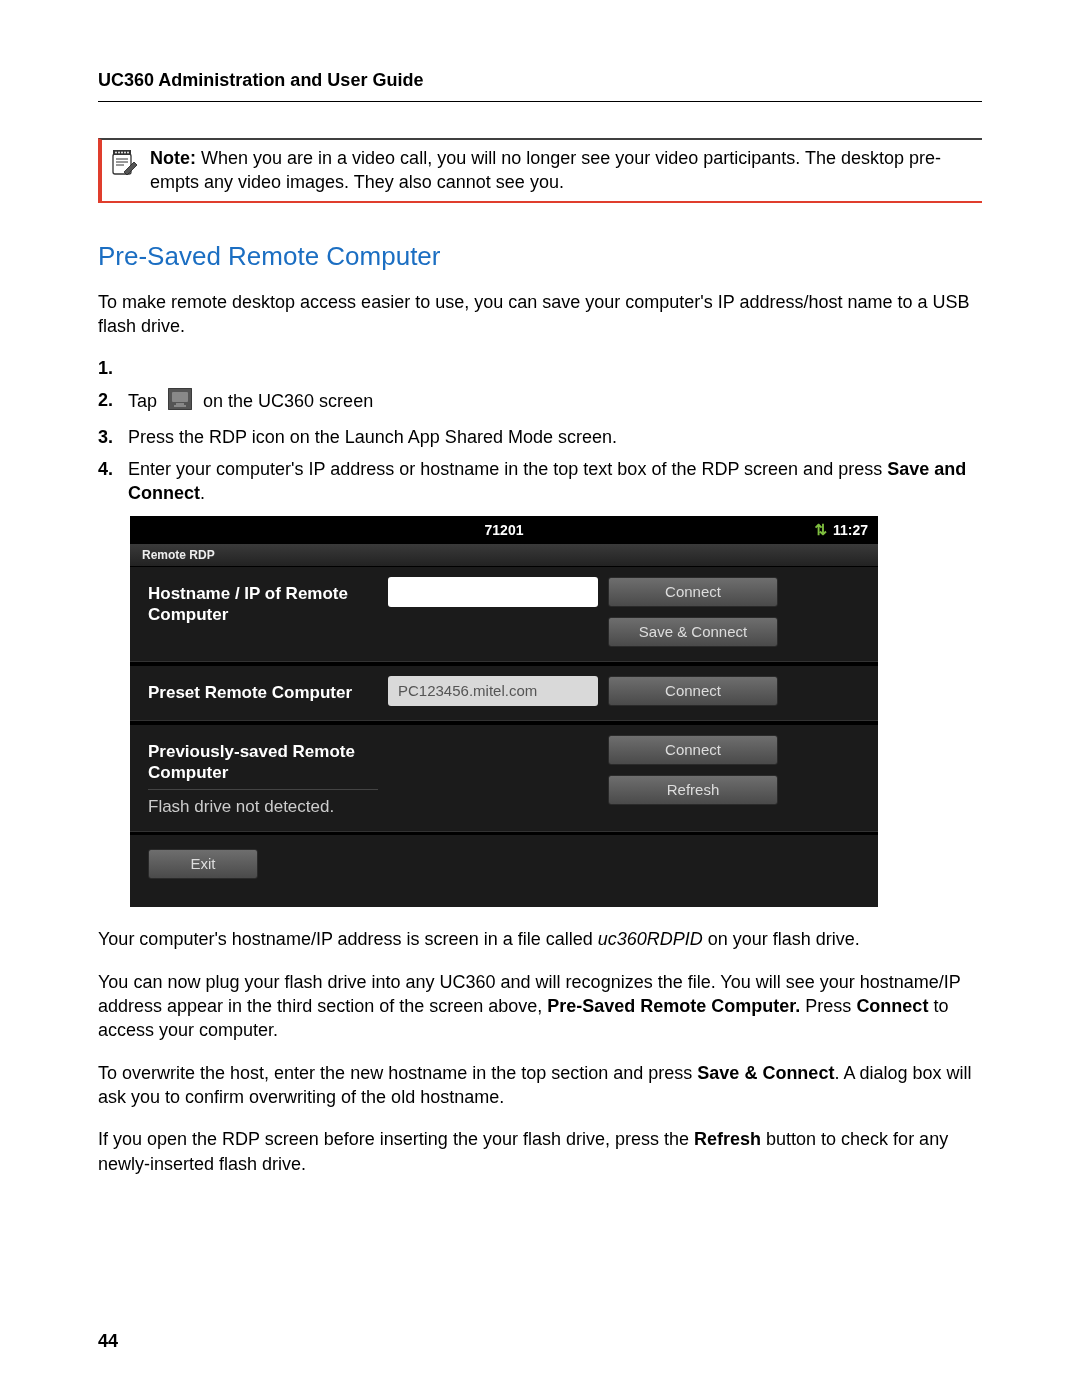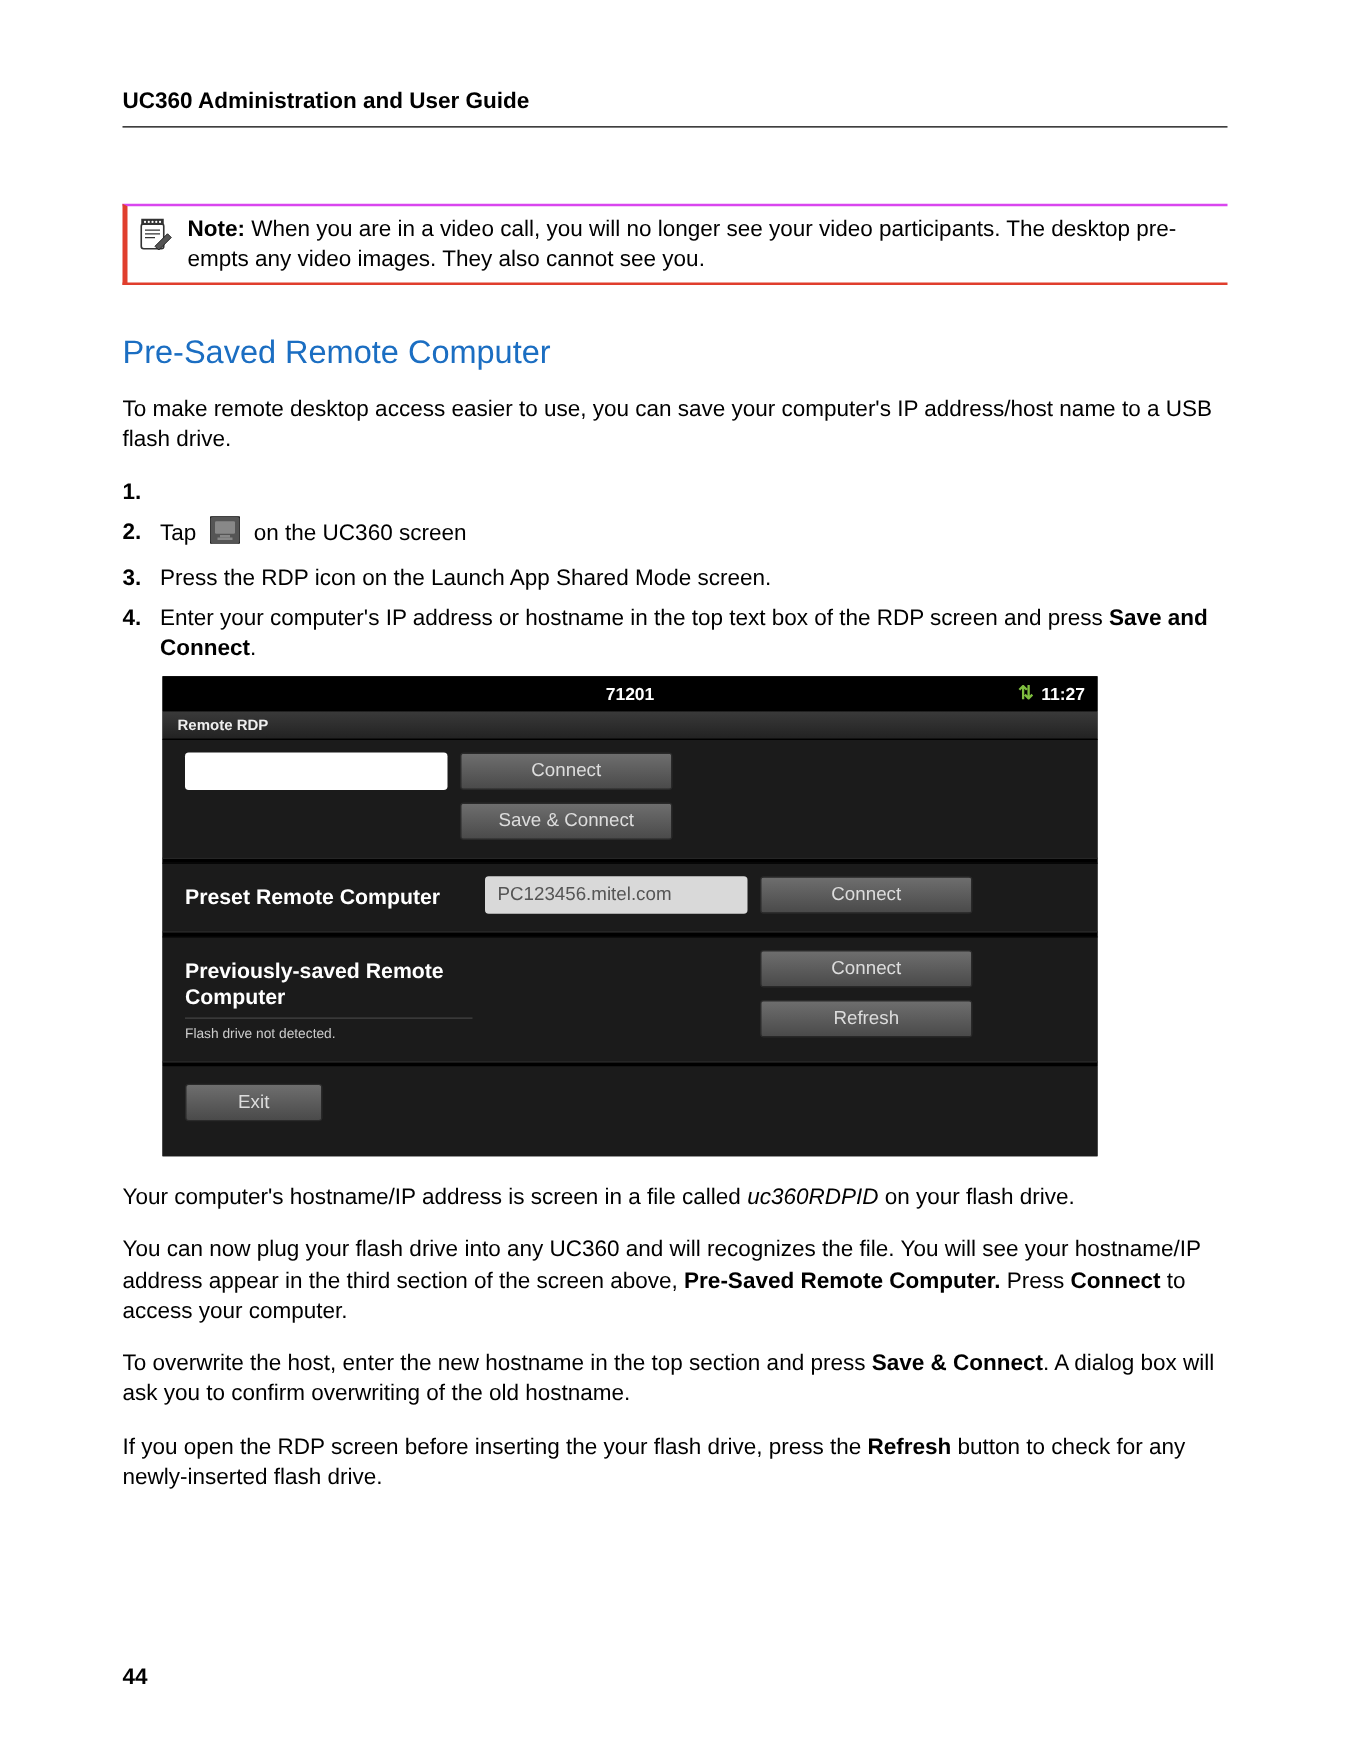--- a/index.html
+++ b/index.html
@@ -17,22 +17,22 @@
     padding: 70px 98px 40px 98px;
     position: relative;
   }
   .running-header {
     font-weight: bold;
     font-size: 18px;
     padding-bottom: 10px;
     border-bottom: 1px solid #000;
   }
   .note-box {
-    margin-top: 61px;
-    border-top: 2px solid #d946ef;
+    margin-top: 36px;
+    border-top: 2px solid #404040;
     border-bottom: 2px solid #e03e2d;
     border-left: 4px solid #e03e2d;
     padding: 6px 8px 6px 8px;
     display: flex;
     align-items: flex-start;
     gap: 12px;
   }
   .note-icon {
     margin-top: 2px;
     flex: 0 0 auto;
@@ -128,21 +128,21 @@
   }
   .ss-label {
     width: 230px;
     font-weight: bold;
     font-size: 17px;
     color: #fff;
     padding-top: 6px;
     line-height: 1.25;
   }
   .ss-sublabel {
-    font-size: 11px;
+    font-size: 17px;
     font-weight: normal;
     color: #ccc;
     border-top: 1px solid #444;
     padding-top: 6px;
     margin-top: 6px;
   }
   .ss-inputcol {
     width: 210px;
     display: flex;
     flex-direction: column;
@@ -266,20 +266,21 @@
       <span class="title">71201</span>
       <span class="right">
         <span class="net-icon">⇅</span>
         <span>11:27</span>
       </span>
     </div>
     <div class="ss-tab">Remote RDP</div>
 
     <div class="ss-section">
       <div class="ss-row">
+        <div class="ss-label">Hostname / IP of Remote Computer</div>
         <div class="ss-inputcol">
           <div class="ss-input empty">&nbsp;</div>
         </div>
         <div class="ss-btncol">
           <div class="ss-btn">Connect</div>
           <div class="ss-btn">Save &amp; Connect</div>
         </div>
       </div>
     </div>
 

